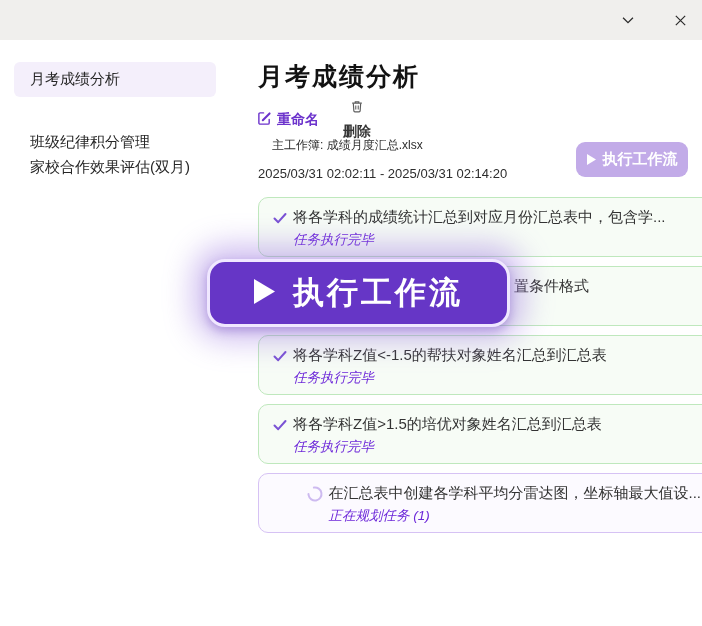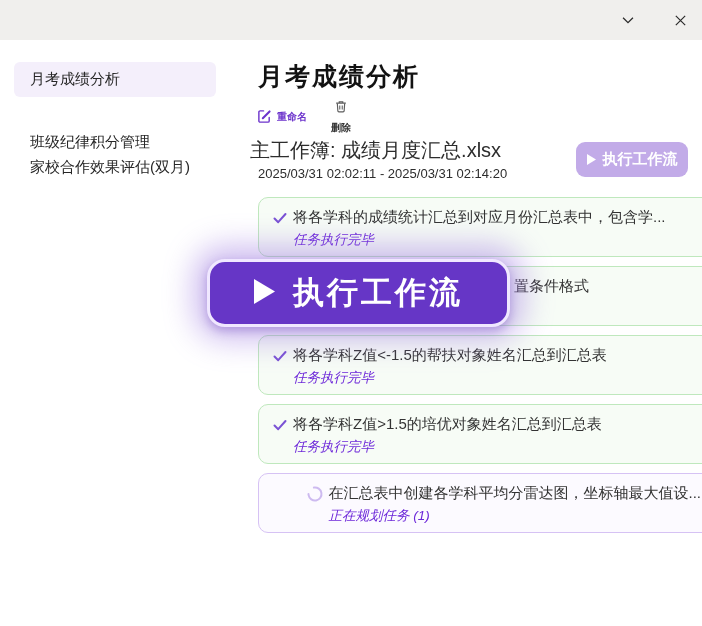--- a/index.html
+++ b/index.html
@@ -21,25 +21,25 @@
     position:absolute;left:14px;width:202px;height:35px;border-radius:6px;
     display:flex;align-items:center;padding-left:16px;box-sizing:border-box;
     font-size:15px;color:#262626;font-weight:500;cursor:pointer;white-space:nowrap;
   }
   .si-0{top:62px;background:#f4effb;}
   .si-1{top:106px;margin-top:19px;}
   .si-2{top:150px;}
 
   
   .page-title{position:absolute;left:258px;top:60px;font-size:25px;font-weight:bold;color:#121212;letter-spacing:2px;white-space:nowrap;}
-  .actions{position:absolute;left:257px;top:99px;display:flex;gap:24px;font-size:10px;align-items:center;font-family:Liberation Serif, serif;}
+  .actions{position:absolute;left:257px;top:99px;display:flex;gap:24px;font-size:14px;align-items:center;font-family:Liberation Serif, serif;}
   .action{display:flex;align-items:center;gap:5px;cursor:pointer;font-weight:bold;}
   .action-rename{color:#6c33cc;}
   .action-delete{color:#353535;flex-direction:column;}
-  .wb-line{position:absolute;left:250px;top:137px;font-size:20px;color:#2d2d2d;white-space:nowrap;}
+  .wb-line{position:absolute;left:272px;top:137px;font-size:12px;color:#2d2d2d;white-space:nowrap;}
   .date-line{position:absolute;left:258px;top:166px;font-size:13px;color:#2d2d2d;white-space:nowrap;}
 
   .run-btn-small{
     position:absolute;left:576px;top:142px;width:112px;height:35px;
     background:#c2abe8;border-radius:9px;color:#ffffff;font-weight:bold;font-size:15px;
     display:flex;align-items:center;justify-content:center;gap:7px;cursor:pointer;white-space:nowrap;
   }
 
   
   .tasks{position:absolute;left:258px;top:197px;width:428px;}

